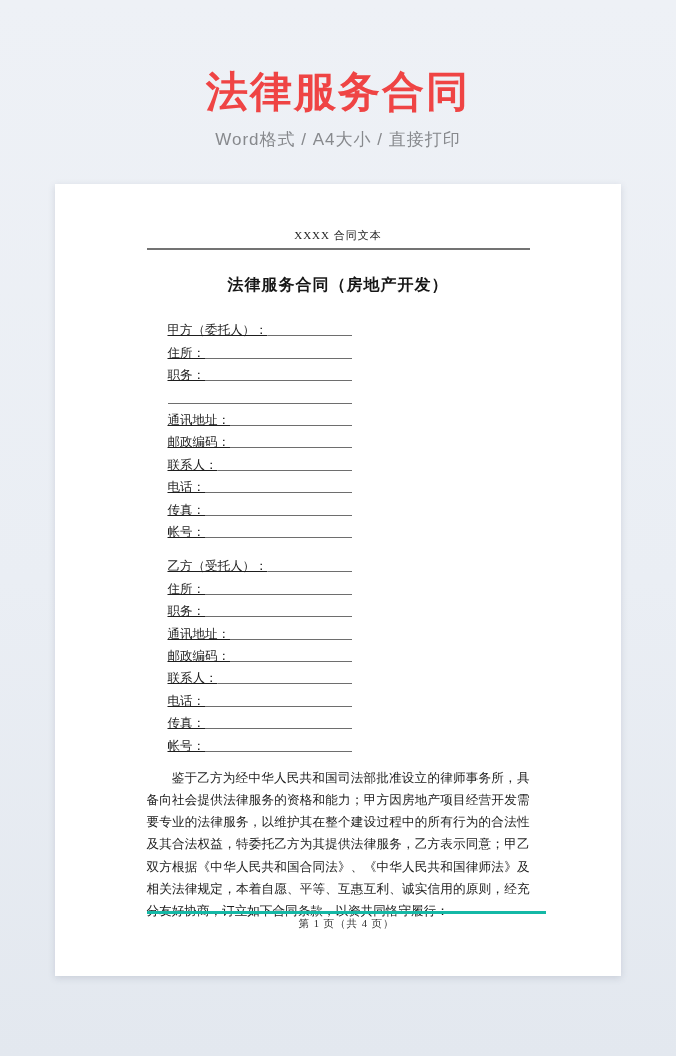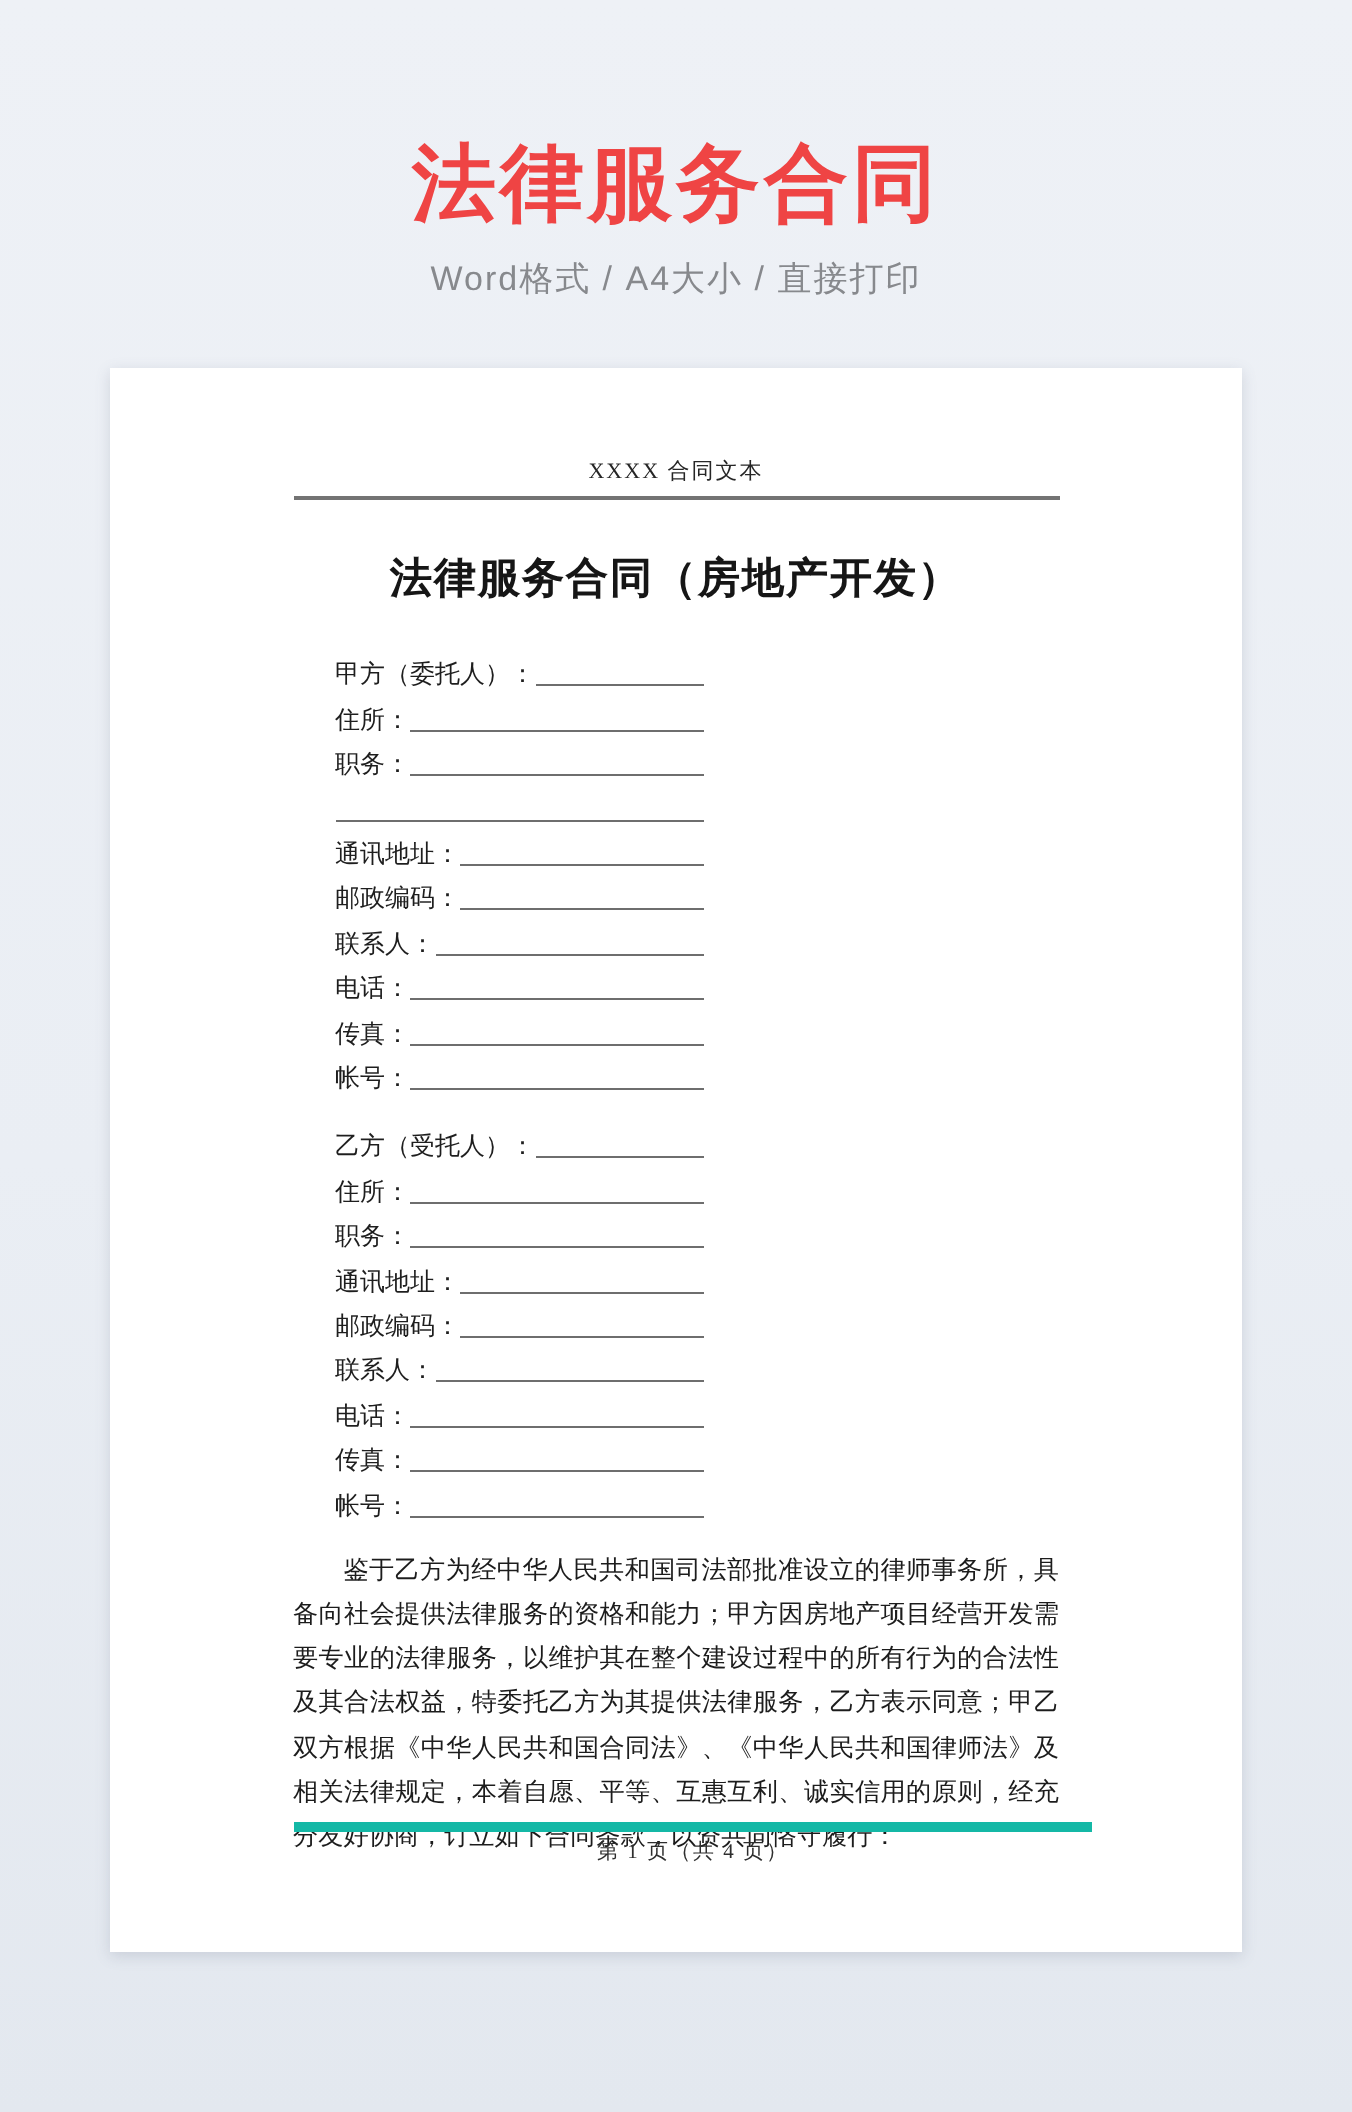--- a/index.html
+++ b/index.html
@@ -50,27 +50,27 @@
     font-size: 11px;
     color: #262626;
     letter-spacing: 1px;
     padding-bottom: 5px;
     border-bottom: 2px solid #737373;
   }
 
   .doc-title {
     margin-top: 25px;
     text-align: center;
-    font-size: 21px;
+    font-size: 16px;
     font-weight: 700;
     color: #161616;
     letter-spacing: 1px;
   }
 
-  .fields { margin-top: 22px; }
+  .fields { margin-top: 22px; text-decoration: underline; }
   .fields.party-b { margin-top: 12px; }
   .field {
     display: flex;
     align-items: flex-end;
     height: 22.4px;
     margin-left: 21px;
     width: 184px;
     font-size: 12.5px;
   }
   .field-label {
@@ -92,21 +92,21 @@
     text-align: justify;
     text-indent: 2em;
     color: #1c1c1c;
   }
 
   .doc-footer {
     position: absolute;
     left: 92px;
     right: 75px;
     top: 727px;
-    border-top: 5px solid #14b8a6;
+    border-top: 3px solid #14b8a6;
     text-align: center;
     padding-top: 3px;
     font-size: 10.5px;
     color: #2e2e2e;
     letter-spacing: 1px;
   }
 </style>
 </head>
 <body>
 

